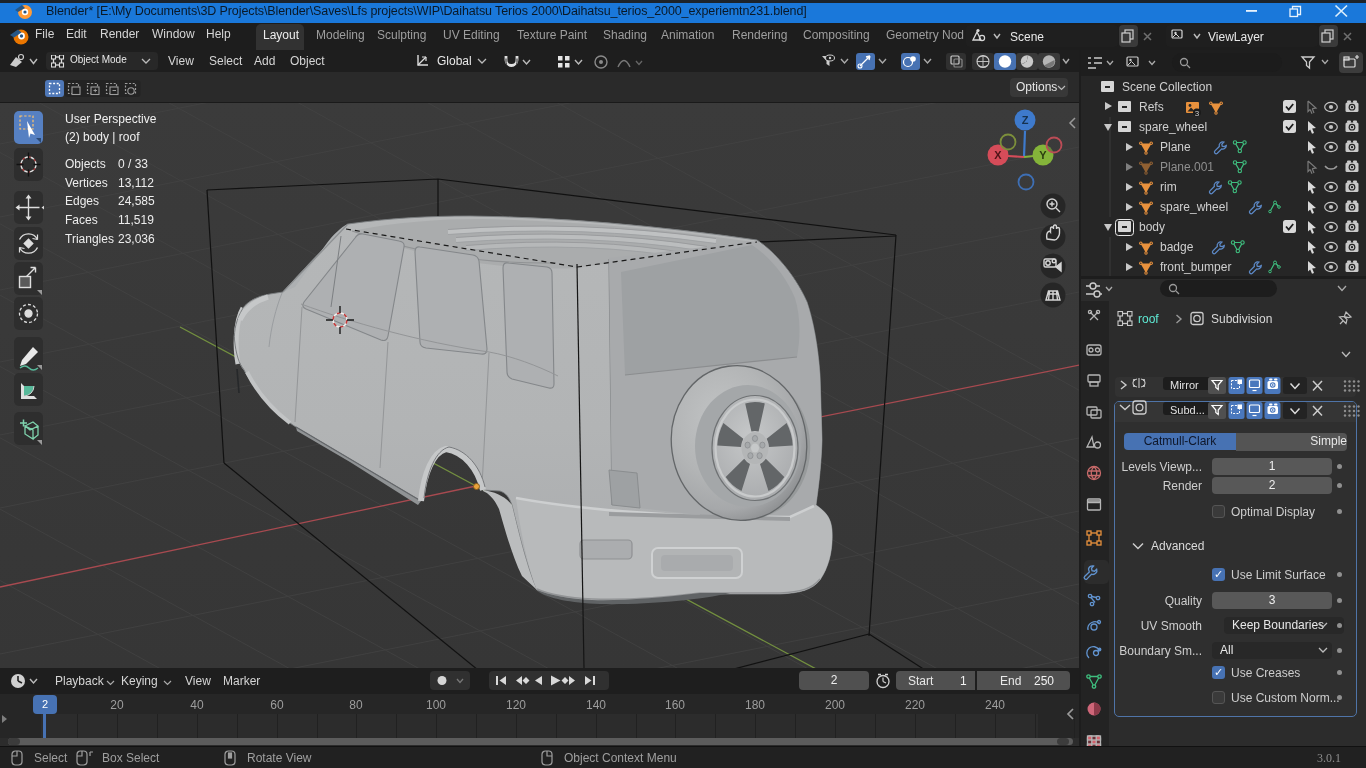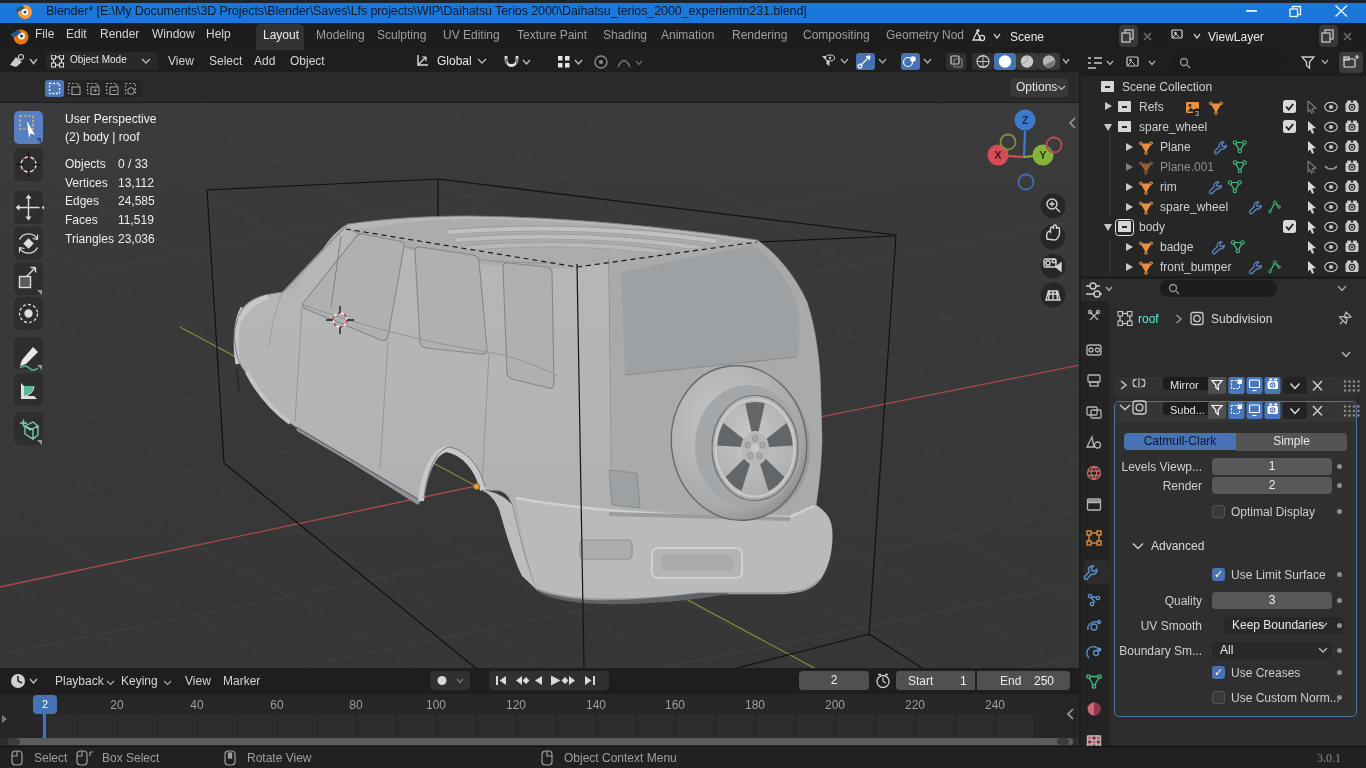--- a/index.html
+++ b/index.html
@@ -815,21 +815,21 @@
           <circle cx="137" cy="13.5" r="1.2"></circle>
           <circle cx="141.5" cy="13.5" r="1.2"></circle>
           <circle cx="146" cy="13.5" r="1.2"></circle>
           <circle cx="150.5" cy="13.5" r="1.2"></circle>
         </g>
     </g>
     <use href="#modbtns" y="25"></use>
   </svg>
 
   <div class="abs" style="left:43px;top:154px;width:112px;height:17px;background:#4772b3;border-radius:4px 0 0 4px;color:#0f172a;font-size:12px;text-align:center;line-height:17px;">Catmull-Clark</div>
-  <div class="abs" style="left:155px;top:154px;width:111px;height:18px;background:#545454;border-radius:0 4px 4px 0;color:#e8e8e8;font-size:12px;text-align:center;line-height:17px;">Simple</div>
+  <div class="abs" style="left:155px;top:154px;width:111px;height:18px;background:#545454;border-radius:0 4px 4px 0;color:#e8e8e8;font-size:12px;text-align:right;line-height:17px;">Simple</div>
   <div class="lbl" style="left:0px;top:181px;width:121px;">Levels Viewp...</div>
   <div class="val" style="left:131px;top:179px;width:120px;height:17px;line-height:17px;">1</div>
   <div class="lbl" style="left:0px;top:200px;width:121px;">Render</div>
   <div class="val" style="left:131px;top:198px;width:120px;height:17px;line-height:17px;">2</div>
   <div class="chk chkoff" style="left:131px;top:226px;"></div>
   <div class="abs" style="left:150px;top:226px;color:#cdcdcd;font-size:12px;">Optimal Display</div>
   <svg class="abs" style="left:51px;top:263px" width="12" height="9">
       <path d="M1 1.5 l5 5 l5 -5" fill="none" stroke="#ccc" stroke-width="1.5"></path>
     </svg>
   <div class="abs" style="left:70px;top:260px;color:#dadada;font-size:12px;">Advanced</div>

